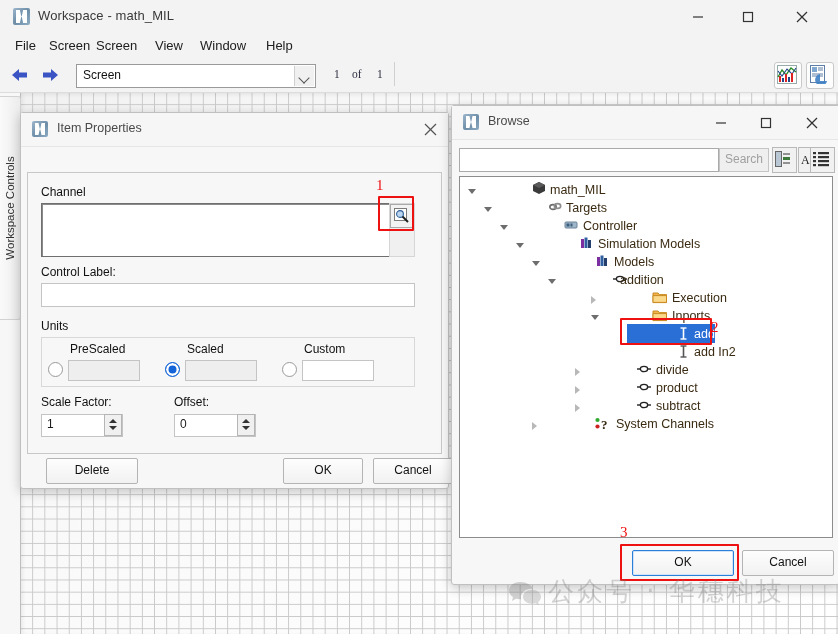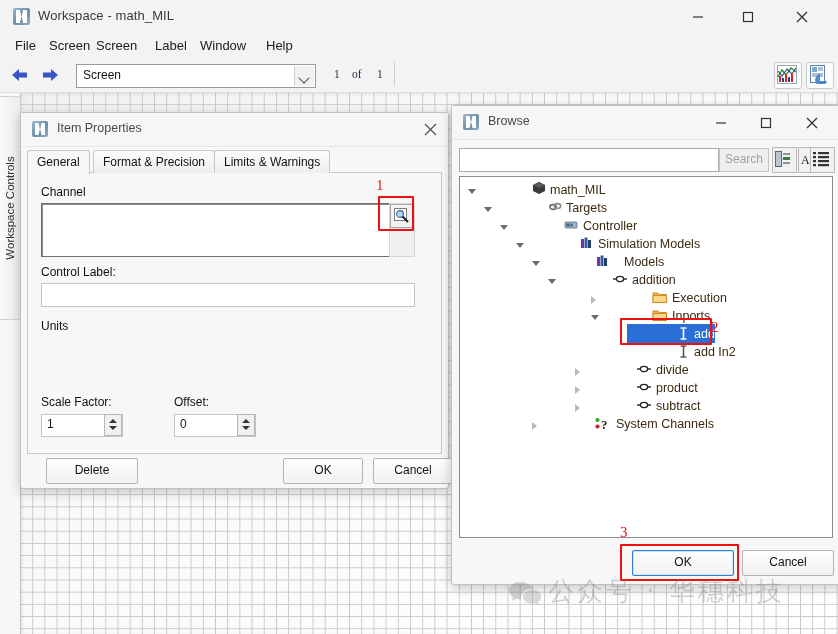--- a/index.html
+++ b/index.html
@@ -159,21 +159,21 @@
           <line x1="1" y1="1" x2="11" y2="11" stroke="#333" stroke-width="1.2"></line>
           <line x1="11" y1="1" x2="1" y2="11" stroke="#333" stroke-width="1.2"></line>
         </svg>
     </div>
   </div>
 
   <div class="menubar">
     <div class="mi" style="left:10px">File</div>
     <div class="mi" style="left:44px">Screen</div>
     <div class="mi" style="left:91px">Screen</div>
-    <div class="mi" style="left:150px">Label</div>
+    <div class="mi" style="left:150px">View</div>
     <div class="mi" style="left:195px">Window</div>
     <div class="mi" style="left:261px">Help</div>
   </div>
 
   <div class="toolbar"></div>
   <div class="navbtn" style="left:8px;top:65px">
     <svg width="20" height="16" viewBox="0 0 20 16">
       <path d="M9 2 L2 8 L9 14 L9 10.5 L17 10.5 L17 5.5 L9 5.5 Z" fill="#3a54c4"></path>
     </svg>
   </div>
@@ -224,25 +224,20 @@
       <div class="dlg-title">Item Properties</div>
       <div style="position:absolute;right:6px;top:6px;width:22px;height:22px">
         <svg width="13" height="13" viewBox="0 0 13 13" style="position:absolute;left:4px;top:4px">
           <line x1="1" y1="1" x2="12" y2="12" stroke="#555" stroke-width="1.2"></line>
           <line x1="12" y1="1" x2="1" y2="12" stroke="#555" stroke-width="1.2"></line>
         </svg>
       </div>
     </div>
 
     <div class="tabline"></div>
-    <div class="tabstrip">
-      <div class="tab active" style="left:0px">General</div>
-      <div class="tab" style="left:66px">Format &amp; Precision</div>
-      <div class="tab" style="left:187px">Limits &amp; Warnings</div>
-    </div>
 
     <div class="panel">
 
       <div class="lbl" style="left:13px;top:12px">Channel</div>
       <div class="sunken" style="left:13px;top:30px;width:348px;height:52px">
         <span style="position:absolute;left:4px;top:3px;font-size:12px"></span>
       </div>
       <div class="greyfield" style="left:361px;top:30px;width:24px;height:52px;background:#f0f0f0;border-color:#d6d6d6"></div>
       <div class="mag-btn" style="left:362px;top:31px;width:22px;height:22px">
         <svg width="16" height="16" viewBox="0 0 16 16" style="position:absolute;left:3px;top:3px">
@@ -251,20 +246,33 @@
           <line x1="8.5" y1="8.5" x2="14" y2="14" stroke="#222" stroke-width="2"></line>
         </svg>
       </div>
 
       <div class="lbl" style="left:13px;top:92px">Control Label:</div>
       <div class="flatfield" style="left:13px;top:110px;width:372px;height:22px">
         <span style="position:absolute;left:4px;top:3px;font-size:12px"></span>
       </div>
 
       <div class="lbl" style="left:13px;top:146px">Units</div>
+      <div class="groupbox" style="left:13px;top:164px;width:372px;height:48px">
+        <div class="lbl" style="left:28px;top:4px">PreScaled</div>
+        <div class="radio" style="left:6px;top:24px"></div>
+        <div class="greyfield" style="left:26px;top:22px;width:70px;height:19px"></div>
+
+        <div class="lbl" style="left:145px;top:4px">Scaled</div>
+        <div class="radio on" style="left:123px;top:24px"></div>
+        <div class="greyfield" style="left:143px;top:22px;width:70px;height:19px"></div>
+
+        <div class="lbl" style="left:262px;top:4px">Custom</div>
+        <div class="radio" style="left:240px;top:24px"></div>
+        <div class="flatfield" style="left:260px;top:22px;width:70px;height:19px"></div>
+      </div>
 
       <div class="lbl" style="left:13px;top:222px">Scale Factor:</div>
       <div class="flatfield" style="left:13px;top:241px;width:80px;height:21px">
         <span style="position:absolute;left:5px;top:2px;font-size:12px">1</span>
       </div>
       <div class="spin" style="left:76px;top:241px">
         <div class="up"></div>
         <div class="dn"></div>
       </div>
 
@@ -390,32 +398,32 @@
 
       <div class="trow" style="left:0;top:77px">
         <span class="arrow open" style="left:72px"></span>
         <span class="tx" style="left:88px;top:0px">
           <svg width="14" height="14" viewBox="0 0 14 14">
               <rect x="1" y="3" width="3" height="9" fill="#7b2fa0"></rect>
               <rect x="4.5" y="1.5" width="3" height="10.5" fill="#2f5fa0"></rect>
               <rect x="8" y="4" width="3" height="8" fill="#243f6d"></rect>
             </svg>
         </span>
-        <span class="tx" style="left:116px">Models</span>
+        <span class="tx" style="left:106px">Models</span>
       </div>
 
       <div class="trow" style="left:0;top:95px">
         <span class="arrow open" style="left:88px"></span>
         <span class="tx" style="left:104px;top:1px">
           <svg width="16" height="12" viewBox="0 0 16 12">
               <line x1="1" y1="6" x2="15" y2="6" stroke="#222" stroke-width="1.4"></line>
               <ellipse cx="8" cy="6" rx="3.6" ry="2.6" fill="#fff" stroke="#222" stroke-width="1.4"></ellipse>
             </svg>
         </span>
-        <span class="tx" style="left:124px">addition</span>
+        <span class="tx" style="left:112px">addition</span>
       </div>
 
       <div class="trow" style="left:0;top:113px">
         <span class="arrow closed" style="left:131px"></span>
         <span class="tx" style="left:144px;top:1px">
           <svg width="16" height="13" viewBox="0 0 16 13">
               <path d="M1 2 h5 l1.4 1.6 h7.1 v8 h-13.5 z" fill="#f0b44a" stroke="#c98a23"></path>
               <path d="M1 4.6 h13.5 v6.8 h-13.5 z" fill="#fbd98a" stroke="#c98a23"></path>
             </svg>
         </span>

